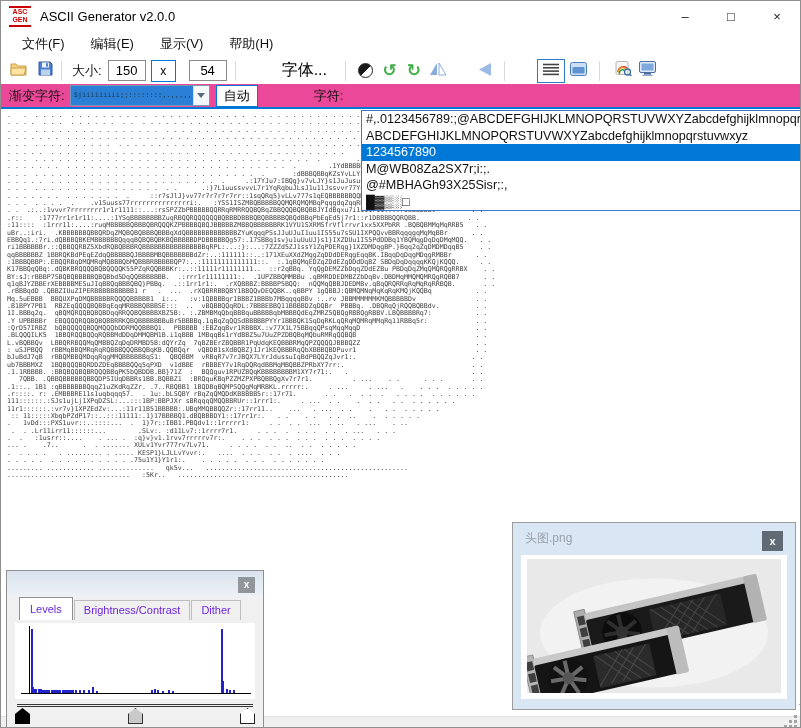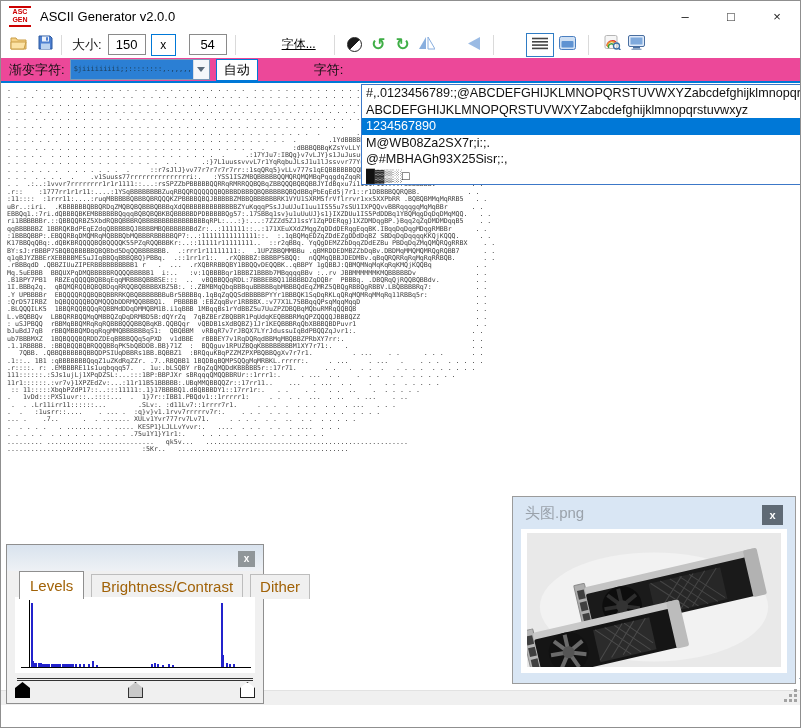--- a/index.html
+++ b/index.html
@@ -19,21 +19,21 @@
   .menubar { height:26px; display:flex; align-items:center; padding-left:8px; background:#fff; }
   .menu-item { padding:4px 13px; font-size:13px; color:#111; }
 
   
   .toolbar { height:27px; display:flex; align-items:center; background:#fff; }
   .tb-sep { width:1px; height:20px; background:#dadada; margin:0 4px; }
   .tb-btn { width:24px; height:22px; display:flex; align-items:center; justify-content:center; }
   .tb-label { font-size:13px; color:#111; }
   .tb-input { width:38px; height:21px; border:1px solid #8a8a8a; font-size:13px; text-align:center; font-family:"Liberation Sans",sans-serif; }
   .x-btn { width:25px; height:22px; border:1px solid #0078d7; background:#fff; font-size:12px; text-align:center; line-height:20px; }
-  .flat-btn { height:22px; padding:0 8px; font-size:12px; background:#fff; border:none; display:flex; align-items:center;text-decoration:underline; }
+  .flat-btn { height:22px; padding:0 8px; font-size:16px; background:#fff; border:none; display:flex; align-items:center; }
   .invert-circle { width:15px; height:15px; border-radius:50%; border:1px solid #222; background:linear-gradient(135deg,#1a1a1a 50%,#ffffff 50%); }
   .rot { font-size:17px; font-weight:bold; color:#3fae46; line-height:1; font-family:"DejaVu Sans",sans-serif; }
   .mode-btn { width:28px; height:24px; display:flex; align-items:center; justify-content:center; border:1px solid transparent; }
   .mode-btn.active { border:1px solid #2f7cc4; }
 
   
   .toolbar2 { height:23px; display:flex; align-items:center; background:#ec4899; }
   .combo { display:flex; height:21px; border:1px solid #7a99b8; }
   .combo-grad { width:140px; }
   .combo-grad .combo-text { flex:1; background:#2b7fd4; color:#1e3d57; font-family:"DejaVu Sans Mono",monospace; font-size:7px; line-height:19px; padding-left:3px; overflow:hidden; white-space:nowrap; }
@@ -57,36 +57,36 @@
   
   .statusbar { position:absolute; left:0; right:0; bottom:0; height:15px; background:#f0f0f0; border-top:1px solid #e2e2e2; z-index:1; }
   .grip { position:absolute; right:3px; bottom:3px; width:13px; height:13px; z-index:2; }
   .grip i { position:absolute; width:3px; height:3px; background:#a3a3a3; }
 
   
   .levels-panel { position:absolute; left:5px; top:461px; width:258px; height:160px; background:#f0f0f0; border:1px solid #8f8f8f; z-index:5; }
   .lp-header { height:26px; background:linear-gradient(#d9e3ee,#eef1f5); }
   .lp-close { position:absolute; top:6px; right:8px; width:17px; height:16px; background:#909699; color:#fff; font-size:10px; font-weight:bold; text-align:center; line-height:16px; }
   .lp-tabs { position:absolute; left:12px; top:26px; display:flex; align-items:flex-end; }
-  .lp-tab { font-size:15px; padding:3px 9px 4px; border:1px solid #bdbdbd; border-bottom:none; background:#f0f0f0; color:#a16207; margin-right:7px; }
+  .lp-tab { font-size:11px; padding:3px 9px 4px; border:1px solid #bdbdbd; border-bottom:none; background:#f0f0f0; color:#6d28d9; margin-right:1px; }
   .lp-tab.active { background:#fff; border-color:#8f8f8f; padding:5px 10px 5px; position:relative; z-index:2; }
   .hist-box { position:absolute; left:8px; right:8px; top:52px; height:76px; background:#fff; }
   .hist-axis-v { position:absolute; left:14px; top:3px; bottom:5px; width:1px; background:#000; }
   .hist-axis-h { position:absolute; left:6px; right:4px; bottom:5px; height:1px; background:#000; }
   .hist-spike { position:absolute; width:2px; background:#2323cc; bottom:6px; }
   .lp-slider { position:absolute; left:8px; right:8px; top:131px; height:24px; }
   .slider-track { position:absolute; left:2px; right:2px; top:2px; height:3px; border-top:1px solid #333; border-bottom:1px solid #333; }
   .slider-handle { position:absolute; top:6px; width:15px; height:16px; clip-path:polygon(50% 0,100% 38%,100% 100%,0 100%,0 38%); }
   .handle-black { left:0; background:#000; }
   .handle-gray { left:calc(50% - 7px); background:#c9c9c9; border:1px solid #333; }
   .handle-white { right:0; background:#fff; border:1px solid #222; }
 
   
   .image-panel { position:absolute; left:511px; top:413px; width:284px; height:188px; background:#d9e6f4; border:1px solid #9b9b9b; z-index:5; }
-  .ip-title { position:absolute; left:12px; top:7px; font-size:15px; color:#9aa2ab; }
+  .ip-title { position:absolute; left:12px; top:7px; font-size:12px; color:#9aa2ab; }
   .ip-close { position:absolute; right:12px; top:8px; width:21px; height:20px; background:#5f6a75; color:#fff; font-size:11px; font-weight:bold; text-align:center; line-height:20px; }
   .ip-frame { position:absolute; left:8px; top:32px; right:8px; bottom:10px; background:#fff; }
   .ip-photo { position:absolute; left:6px; top:4px; right:6px; bottom:6px; background:#e9e9e9; overflow:hidden; }
   .ip-photo svg { width:100%; height:100%; display:block; }
   .panel-grip { position:absolute; right:-14px; bottom:4px; width:14px; height:12px; background:repeating-linear-gradient(135deg,transparent 0 3px,#9fb0c0 3px 4px); clip-path:polygon(100% 0,100% 100%,0 100%); }
 </style>
 </head>
 <body>
 
 <div class="window">
@@ -97,20 +97,26 @@
       <span>GEN</span>
     </div>
     <div class="title-text">ASCII Generator v2.0.0</div>
     <div class="win-controls">
       <div class="win-btn">–</div>
       <div class="win-btn">□</div>
       <div class="win-btn close">×</div>
     </div>
   </div>
 
+  <div class="menubar">
+      <div class="menu-item">文件(F)</div>
+      <div class="menu-item">编辑(E)</div>
+      <div class="menu-item">显示(V)</div>
+      <div class="menu-item">帮助(H)</div>
+    </div>
 
   <div class="toolbar">
     <div class="tb-btn" style="margin-left:6px">
       <span>
         <svg width="18" height="14" viewBox="0 0 18 14">
             <path d="M1 2 h5 l1.5 2 H16 v9 H1 z" fill="#f6d286" stroke="#c99d46" stroke-width="1"></path>
             <path d="M1 6 h15 l-2 7 H1 z" fill="#fce3a6" stroke="#c99d46" stroke-width="1"></path>
           </svg>
       </span>
     </div>

